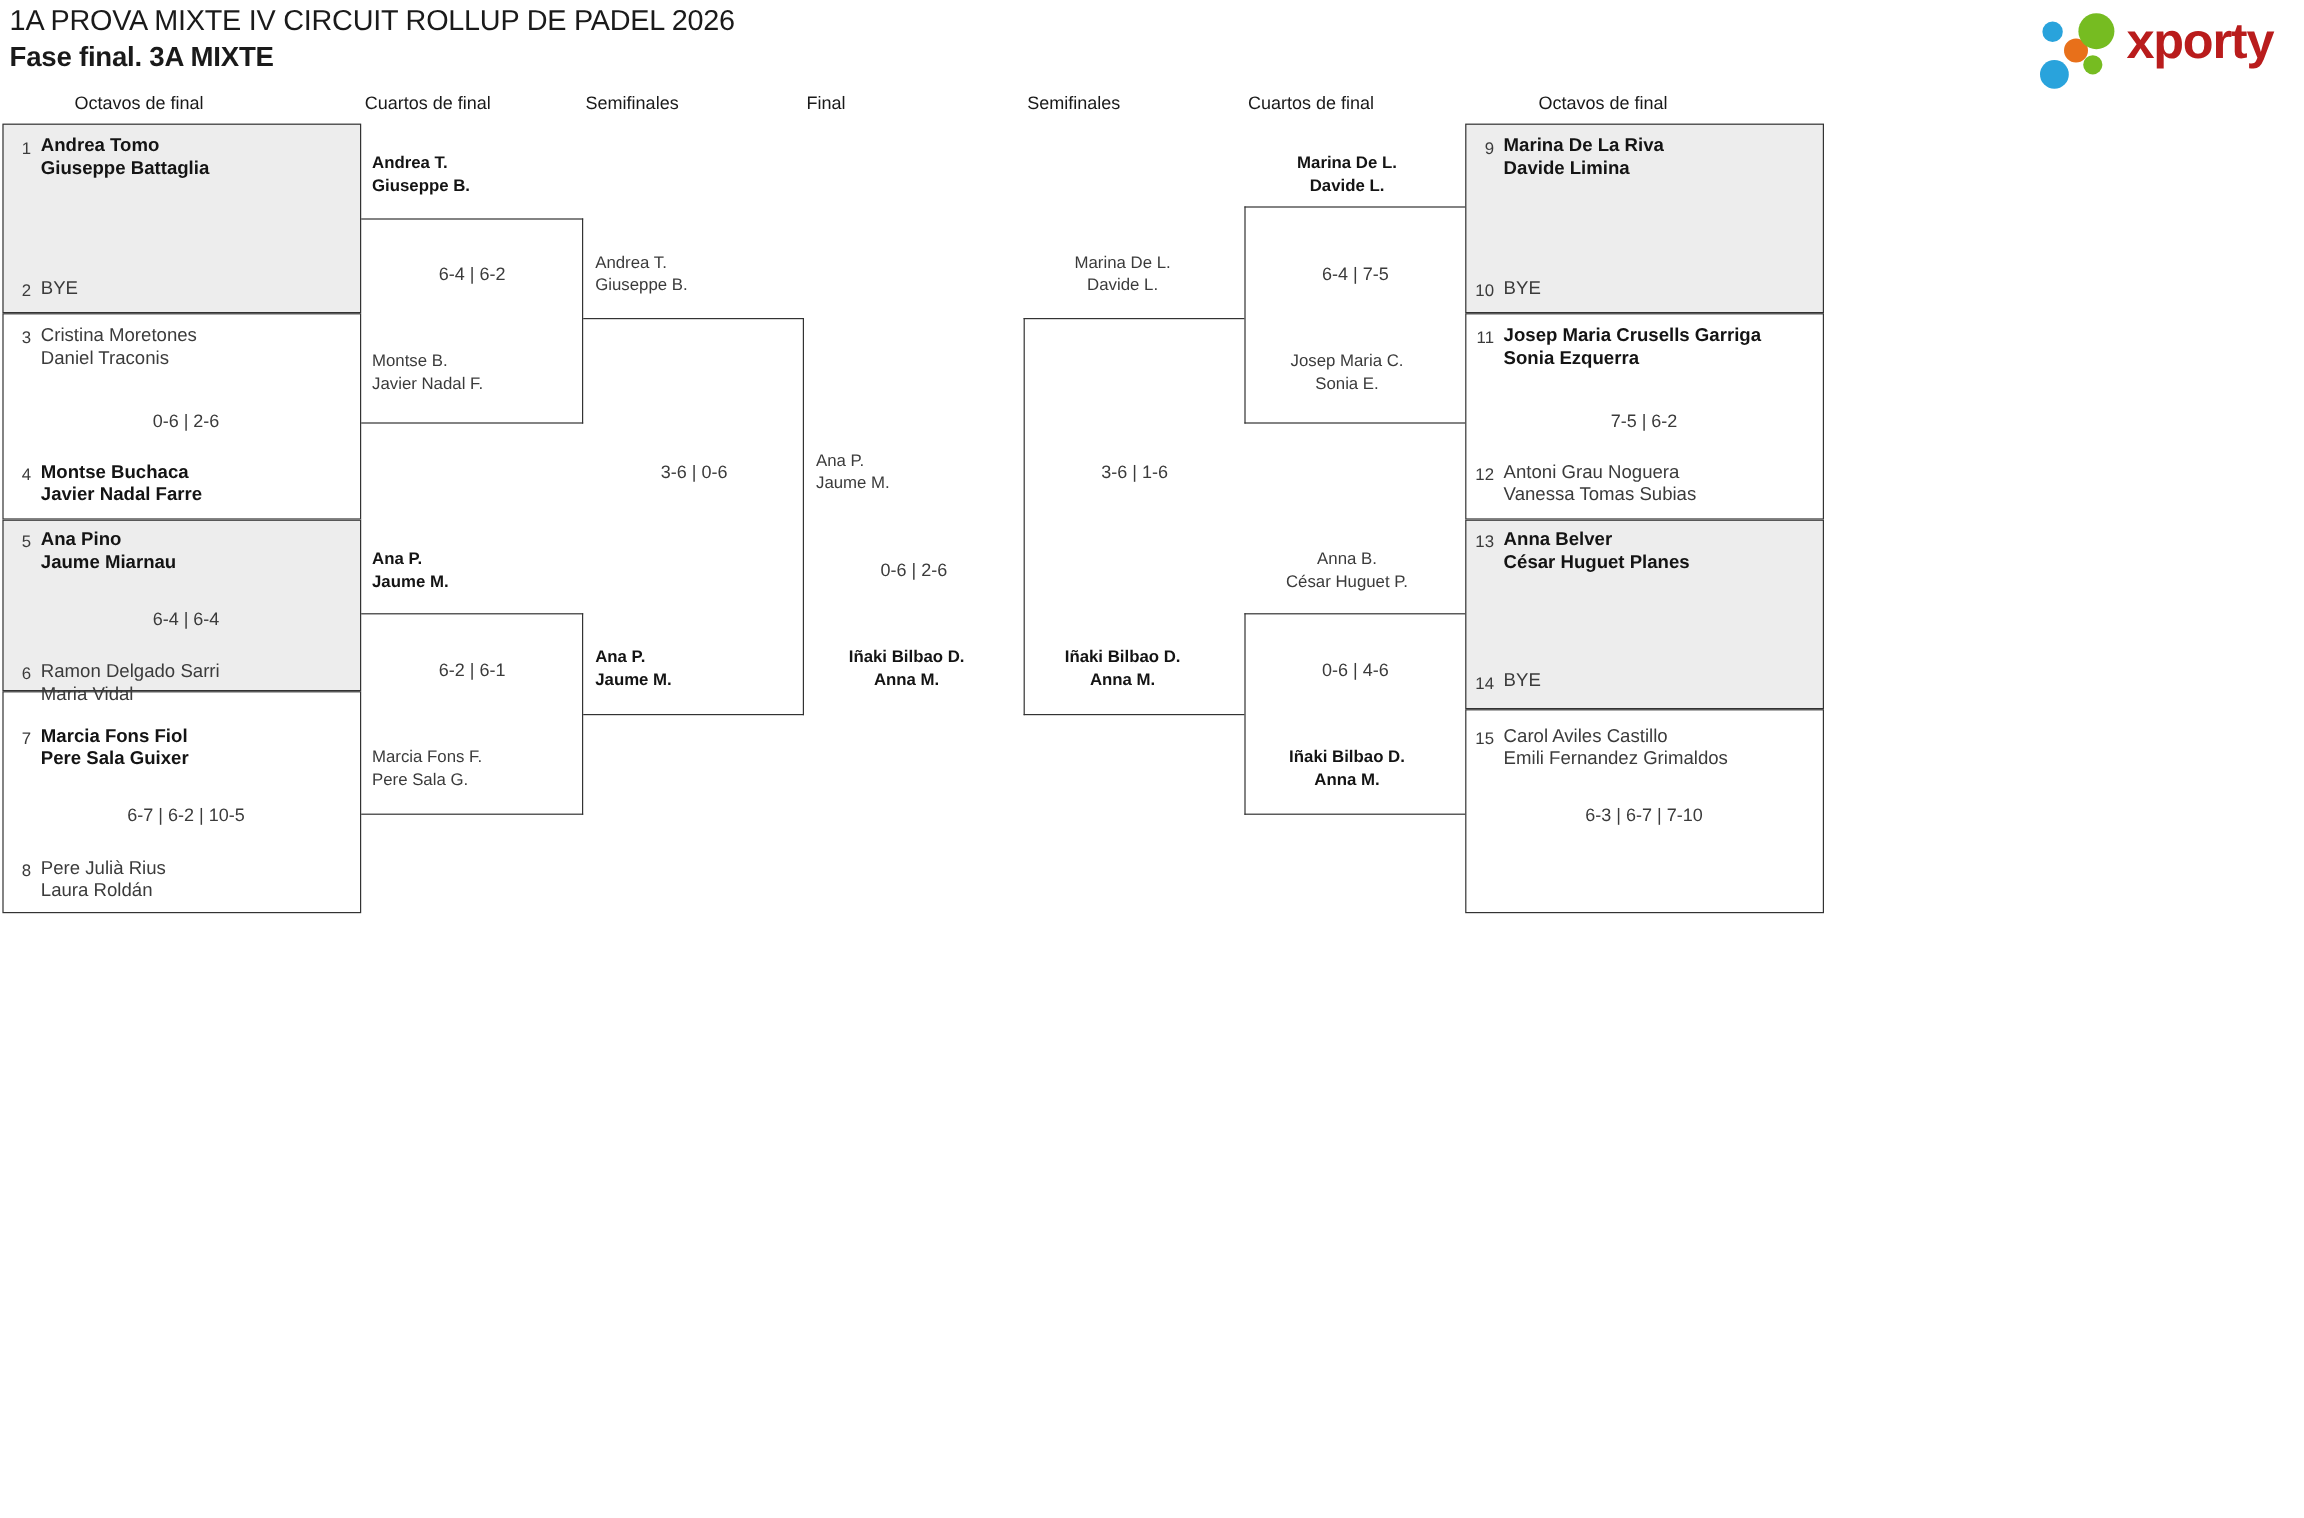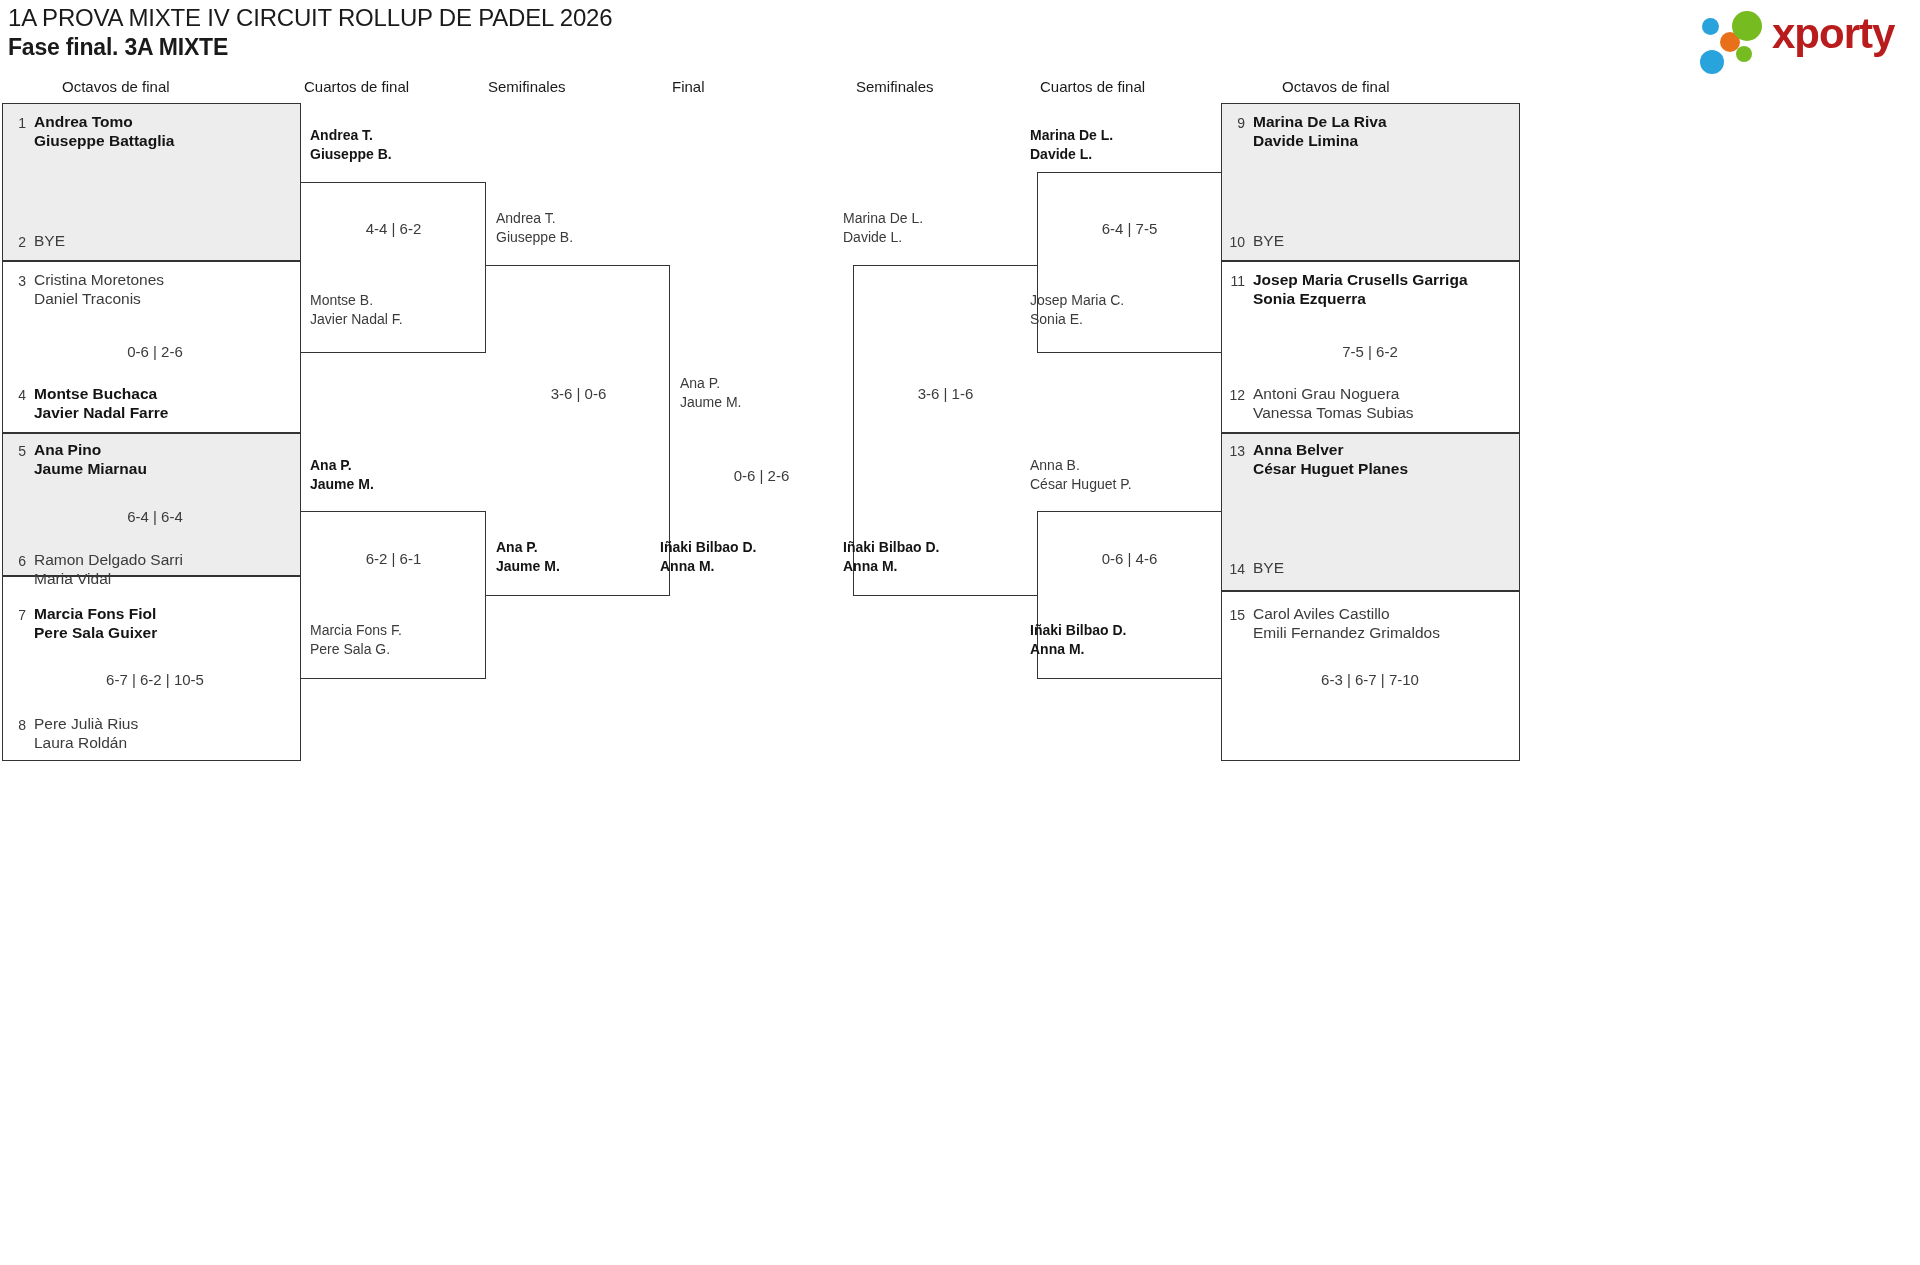--- a/index.html
+++ b/index.html
@@ -69,21 +69,21 @@
   }
   .score.ctr { text-align: center; }
 
   
   .adv {
     position: absolute; font-size: 14px; line-height: 19px;
     white-space: nowrap;
   }
   .adv.win { font-weight: 700; color: #141414; }
   .adv.lose { font-weight: 400; color: #3b3b3b; }
-  .adv.ralign { text-align: left; }
+  .adv.ralign { text-align: center; }
 
   
   .conn { position: absolute; border: 1px solid #333333; background: transparent; }
   .conn.no-left { border-left: none; }
   .conn.no-right { border-right: none; }
 </style>
 </head>
 <body>
 
 <div id="root">
@@ -175,21 +175,21 @@
   <div class="conn no-left" style="left:301px; top:511px; width:185px; height:168px;"></div>
 
   <div class="adv win" style="left:310px; top:126px;">
     <span>Andrea T.</span><br>
     <span>Giuseppe B.</span>
   </div>
   <div class="adv lose" style="left:310px; top:291px;">
     <span>Montse B.</span><br>
     <span>Javier Nadal F.</span>
   </div>
-  <div class="score ctr" style="left:303px; top:220px; width:181px;">4-4 | 6-2</div>
+  <div class="score ctr" style="left:303px; top:220px; width:181px;">6-4 | 6-2</div>
 
   <div class="adv win" style="left:310px; top:456px;">
     <span>Ana P.</span><br>
     <span>Jaume M.</span>
   </div>
   <div class="adv lose" style="left:310px; top:621px;">
     <span>Marcia Fons F.</span><br>
     <span>Pere Sala G.</span>
   </div>
   <div class="score ctr" style="left:303px; top:550px; width:181px;">6-2 | 6-1</div>

